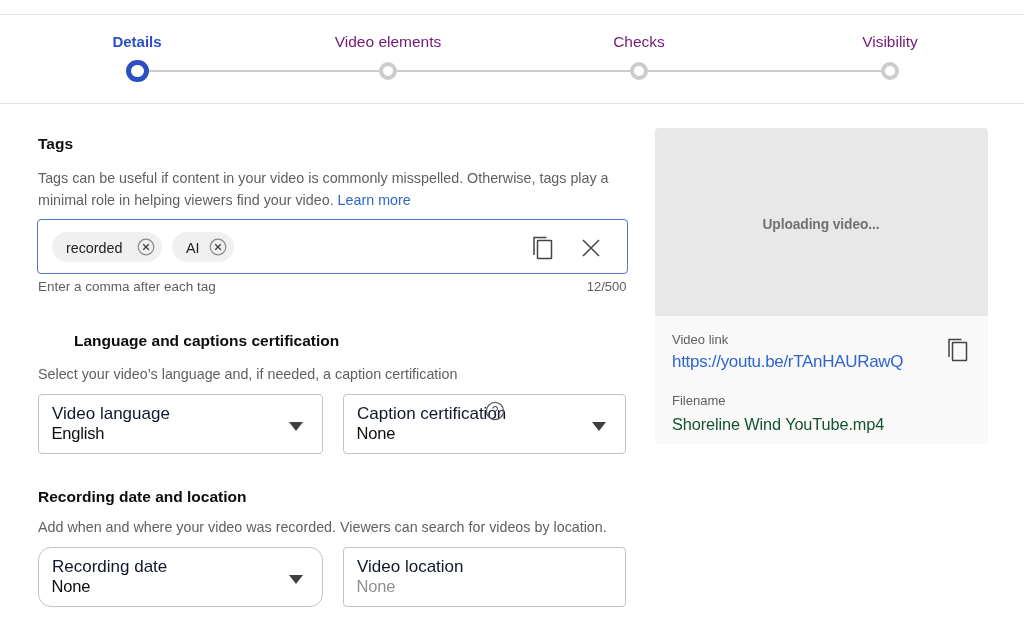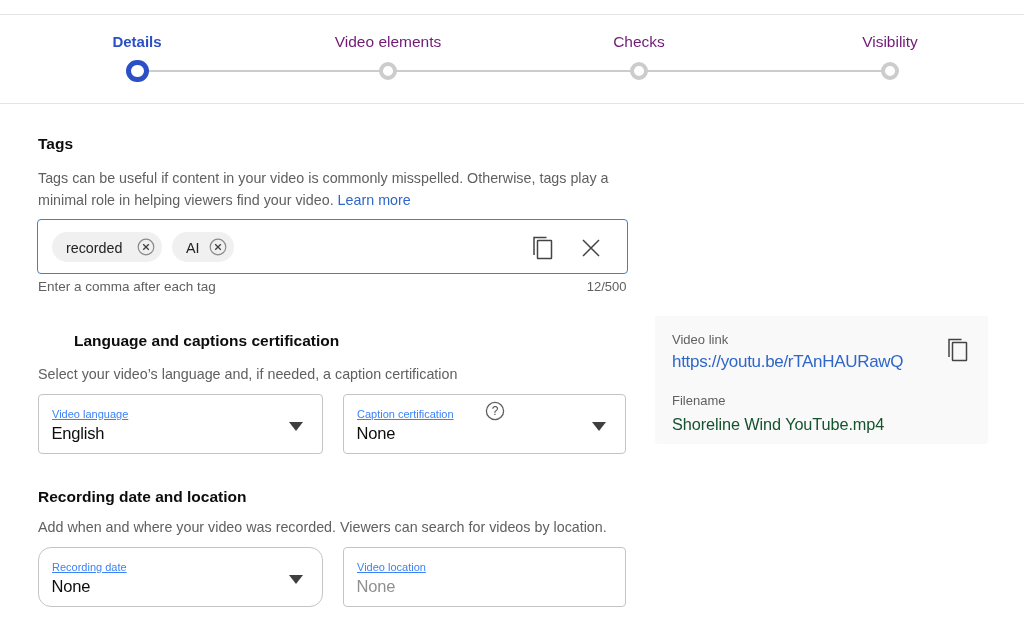--- a/index.html
+++ b/index.html
@@ -4,21 +4,21 @@
 <style>
 * { margin:0; padding:0; box-sizing:border-box; }
 html,body { width:1024px; height:639px; background:#fff; font-family:"Liberation Sans", sans-serif; overflow:hidden; }
 .abs { position:absolute; }
 .hair { position:absolute; left:0; width:1024px; height:1px; background:#e5e5e5; }
 .steplabel { position:absolute; top:34px; font-size:15.5px; color:#701a75; transform:translateX(-50%); white-space:nowrap; line-height:16px; }
 .gcirc { position:absolute; width:18px; height:18px; border:4.5px solid #cccccc; border-radius:50%; background:#fff; }
 .h2 { position:absolute; font-size:15.5px; font-weight:bold; color:#0d0d0d; white-space:nowrap; }
 .desc { position:absolute; font-size:14.3px; color:#606060; line-height:22px; white-space:nowrap; }
 .ddbox { position:absolute; height:60px; border:1px solid #c4c4c4; border-radius:4px; background:#fff; }
-.ddlabel { position:absolute; left:13.5px; top:12px; font-size:11px; color:#3b82f6; white-space:nowrap; line-height:14px;text-decoration:underline; }
+.ddlabel { position:absolute; left:13.5px; top:12px; font-size:17px; color:#0f172a; white-space:nowrap; line-height:14px; }
 .ddval { position:absolute; left:13px; top:27px; font-size:16.5px; letter-spacing:-0.2px; color:#0d0d0d; white-space:nowrap; line-height:22px;text-align:right; }
 .tri { position:absolute; width:0; height:0; border-left:7px solid transparent; border-right:7px solid transparent; border-top:9px solid #3f3f3f; }
 .chip { position:absolute; top:232px; height:30px; background:#f0f0f0; border-radius:15px; display:flex; align-items:center; }
 .chiptext { font-size:14.3px; color:#222; position:relative; top:1px; }
 .small { position:absolute; font-size:13.5px; color:#606060; white-space:nowrap; line-height:15px; }
 </style>
 </head>
 <body>
 <div class="hair" style="top:14px;"></div>
 <div class="hair" style="top:103px;"></div>
@@ -87,20 +87,21 @@
   <div class="ddlabel">Recording date</div>
   <div class="ddval">None</div>
   <div class="tri" style="right:19px; top:27px;"></div>
 </div>
 <div class="ddbox" style="left:342.5px; top:547px; width:283px;">
   <div class="ddlabel">Video location</div>
   <div class="ddval" style="color:#909090;">None</div>
 </div>
 
 <div class="abs" style="left:654.5px; top:128px; width:333px; height:315.5px; border-radius:4px; overflow:hidden;">
+  <div class="abs" style="left:0; top:0; width:333px; height:187.5px; background:#e8e8e8; display:flex; align-items:center; justify-content:center; padding-top:5px; font-size:13.8px; font-weight:bold; letter-spacing:-0.1px; color:#717171;">Uploading video...</div>
   <div class="abs" style="left:0; top:187.5px; width:333px; height:128px; background:#f9f9f9;"></div>
 </div>
 <div class="small" style="left:672px; top:332px; font-size:13px;">Video link</div>
 <div class="abs" style="left:672px; top:352px; font-size:17px; letter-spacing:-0.3px; color:#2f66c9; white-space:nowrap;">https://youtu.be/rTAnHAURawQ</div>
 <svg class="abs" style="left:946px; top:338px;" width="24" height="24" viewBox="0 0 24 24" fill="none">
     <rect x="6.5" y="4.5" width="14" height="18" rx="0.5" stroke="#444" stroke-width="1.5"></rect>
     <path d="M3 19 V1.5 H15.5" stroke="#444" stroke-width="1.5"></path>
   </svg>
 <div class="small" style="left:672px; top:393px; font-size:13px;">Filename</div>
 <div class="abs" style="left:672px; top:414.5px; font-size:16.3px; letter-spacing:-0.1px; color:#14532d; white-space:nowrap;text-align:center;">Shoreline Wind YouTube.mp4</div>

